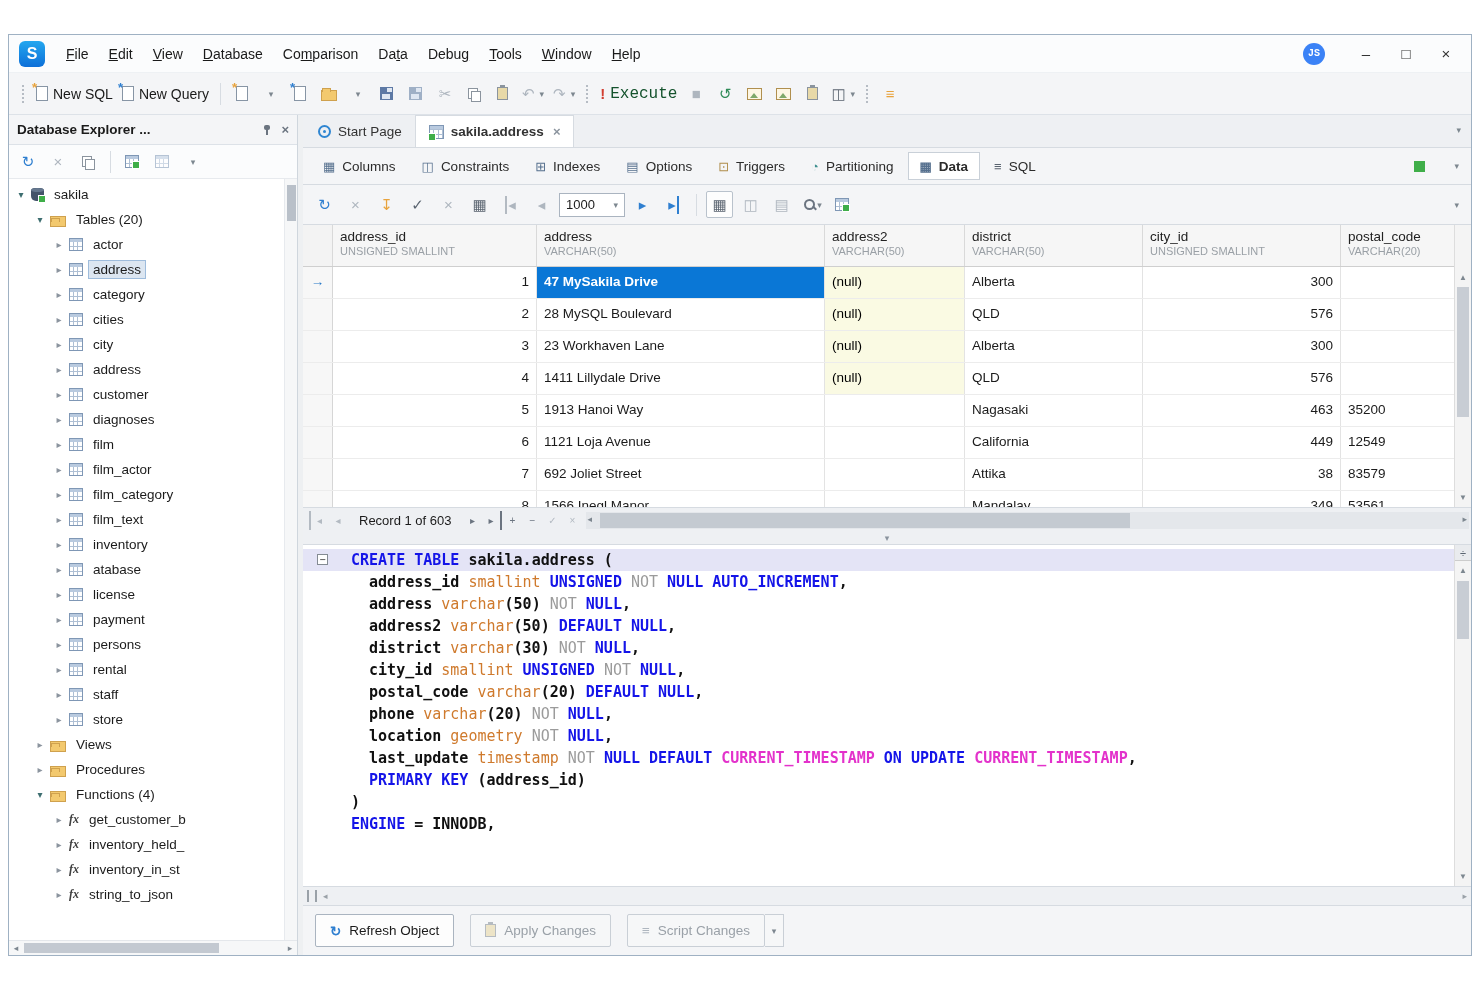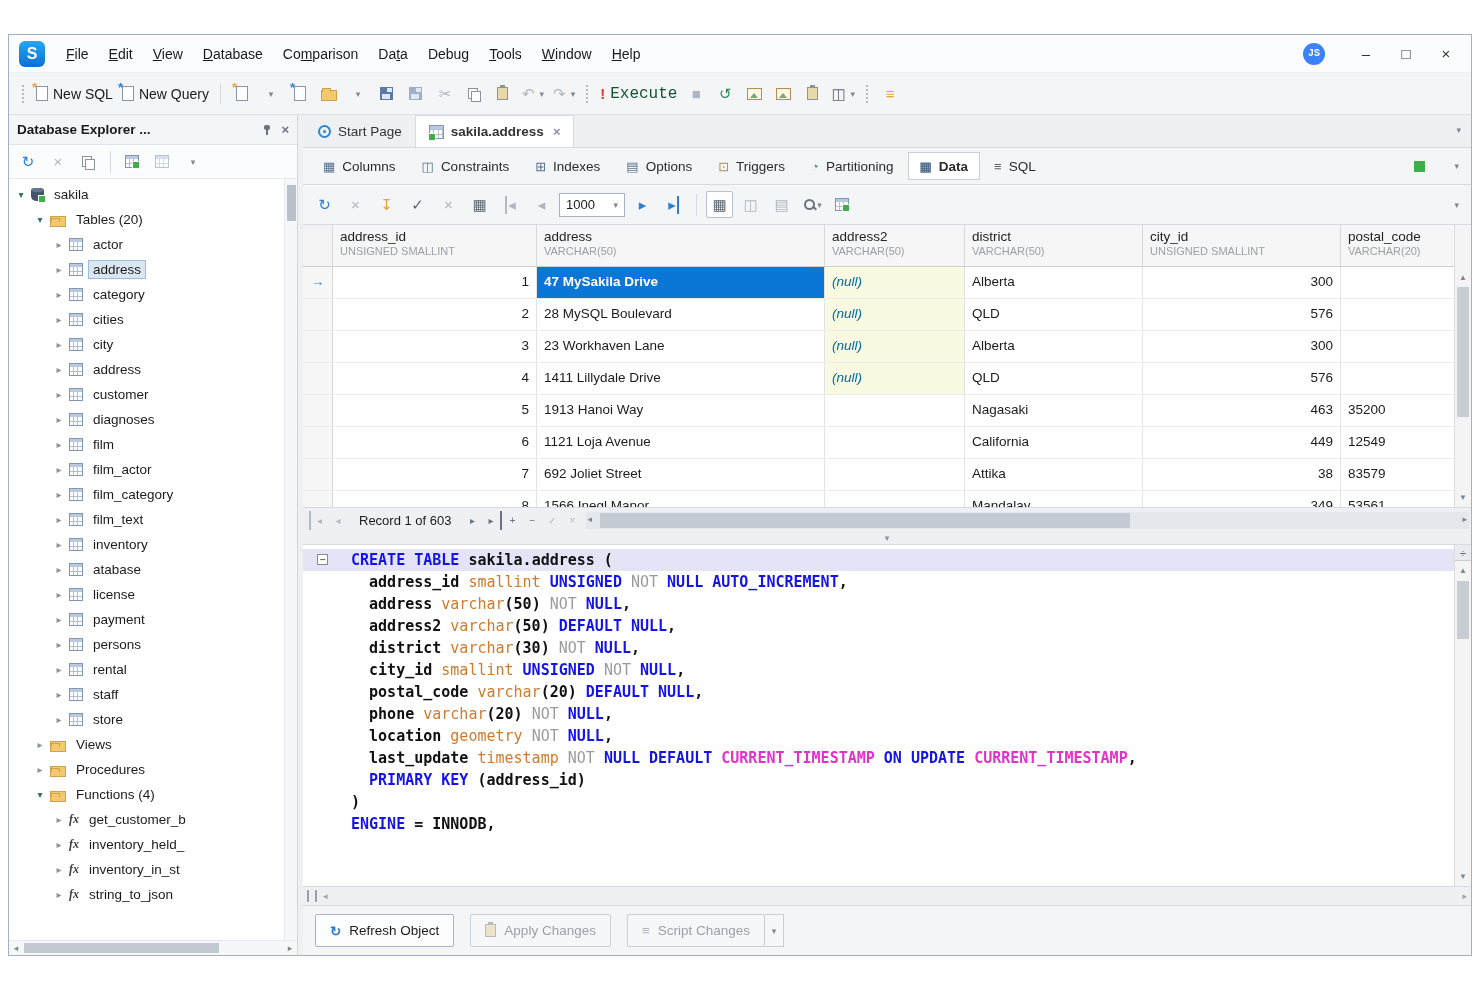--- a/index.html
+++ b/index.html
@@ -124,21 +124,21 @@
   .grid-header{height:42px;display:flex;background:#f6f6f6;border-bottom:1px solid #cfcfcf;}
   .ghead-corner{width:30px;border-right:1px solid #d9d9d9;background:#f3f3f3;flex:none;}
   .ghead-cell{padding:4px 7px;border-right:1px solid #d9d9d9;flex:none;overflow:hidden;}
   .gname{font-size:13.5px;color:#222;}
   .gtype{font-size:11px;color:#9aa0a6;margin-top:1px;}
   .grid-body{height:240px;overflow:hidden;}
   .grow{display:flex;border-bottom:1px solid #ececec;}
   .gcell{height:31px;line-height:30px;border-right:1px solid #e3e3e3;padding:0 7px;overflow:hidden;white-space:nowrap;font-size:13.5px;flex:none;}
   .rowh{width:30px;background:#f7f7f7;border-right:1px solid #d6d6d6;text-align:center;color:#2879c8;font-weight:bold;padding:0;}
   .num{text-align:right;}
-  .nullc{background:#fafae3;color:#0369a1;font-style:italic;}
+  .nullc{background:#fafae3;color:#000000;}
   .selc{background:#0a77d6;color:#fff;}
   .grid-vscroll{position:absolute;right:0;top:0;bottom:0;width:17px;background:#f4f4f4;border-left:1px solid #ddd;}
   .gv-btn{position:absolute;left:0;width:16px;height:16px;display:flex;align-items:center;justify-content:center;font-size:8px;color:#7d8790;}
   .gv-up{top:44px;} .gv-down{bottom:2px;}
   .gv-thumb{position:absolute;left:2px;top:62px;width:12px;height:130px;background:#c8cdd4;}
 
   
   .record-bar{height:25px;background:#eef0f3;border-top:1px solid #d6dbe1;display:flex;align-items:center;gap:2px;padding-left:6px;font-size:12.5px;color:#444;flex:none;}
   .rb-btn{min-width:18px;height:19px;display:flex;align-items:center;justify-content:center;font-size:10px;color:#6b7480;}
   .rb-btn.dim{color:#b3bac2;}

